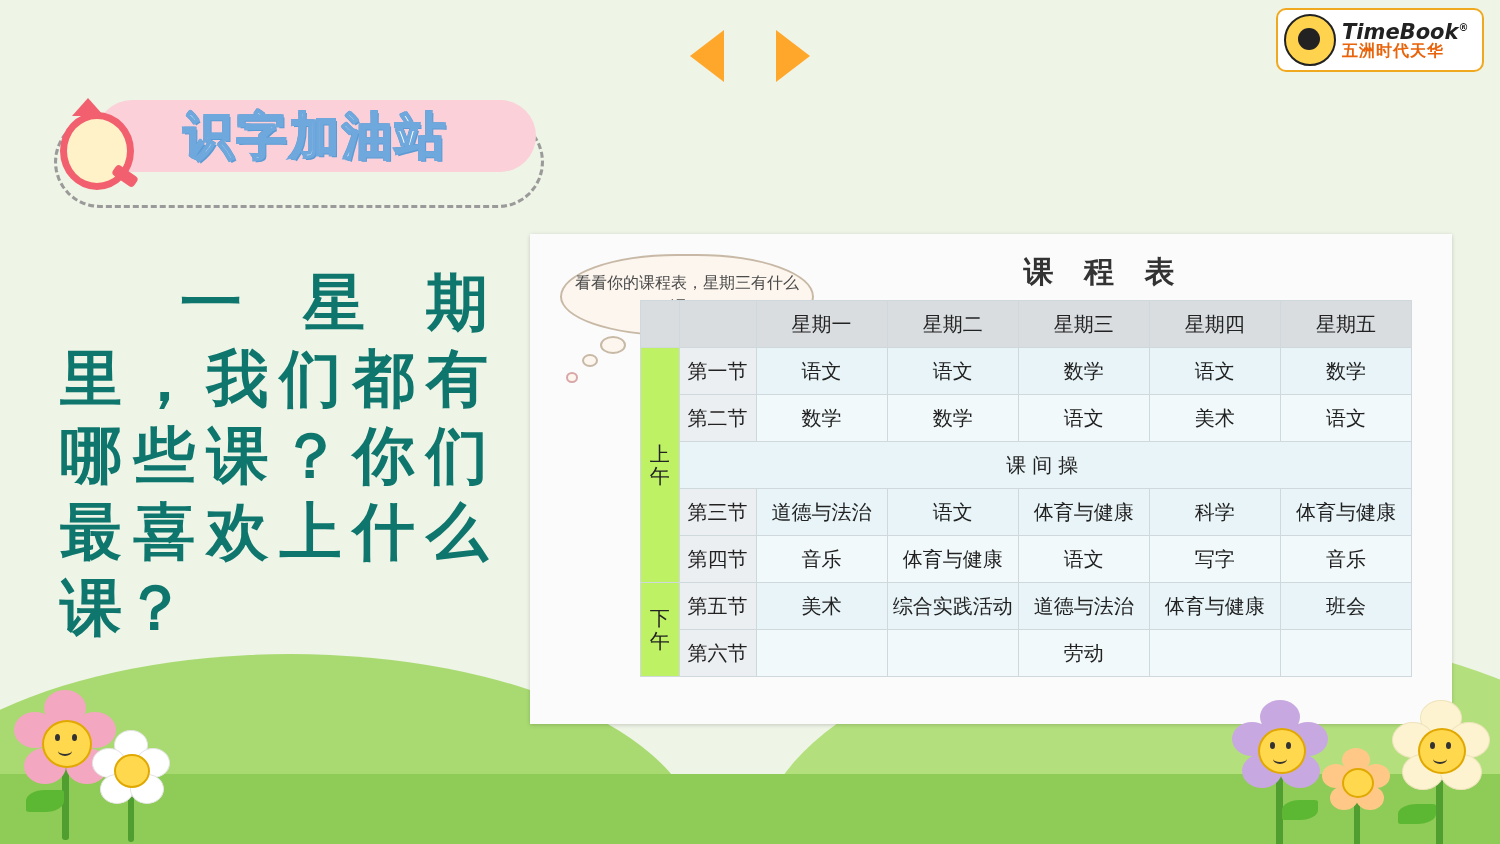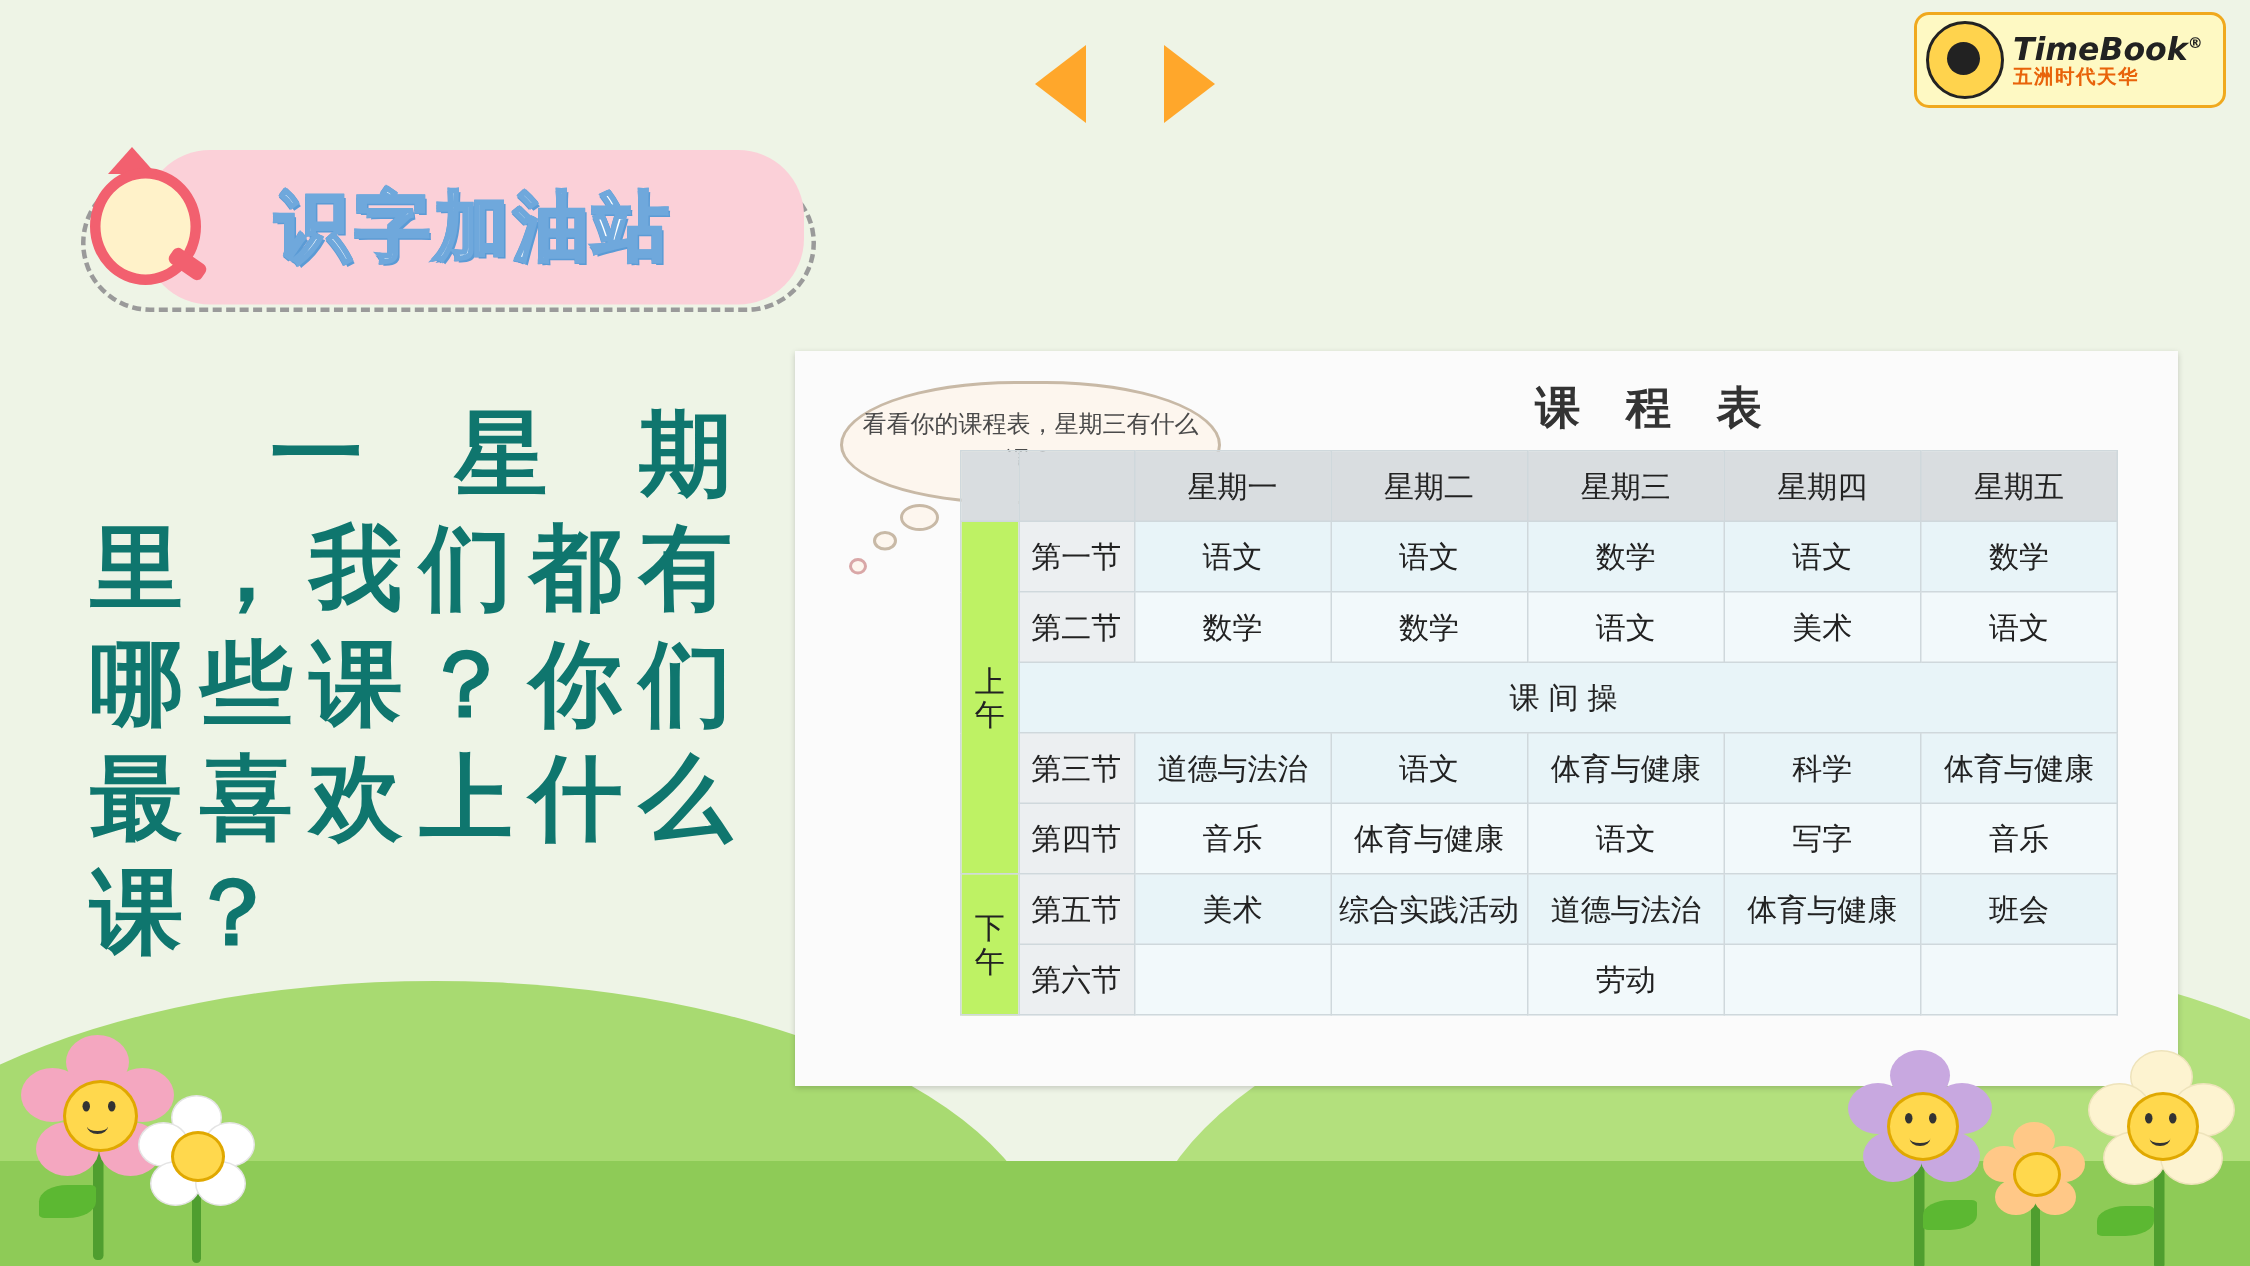--- a/index.html
+++ b/index.html
@@ -75,21 +75,21 @@
     border-left: 34px solid #ffa72b;
   }
 
   
   .logo {
     position: absolute;
     top: 8px;
     right: 16px;
     width: 208px;
     height: 64px;
-    background: #fef9c3;
+    background: #ffffff;
     border: 2px solid #f0a91e;
     border-radius: 10px;
     display: flex;
     align-items: center;
     padding: 0 6px;
     box-sizing: border-box;
   }
   .logo-bee {
     width: 48px;
     height: 48px;
@@ -116,21 +116,21 @@
   .logo-en {
     font-family: "DejaVu Sans", sans-serif;
     font-weight: bold;
     font-style: italic;
     font-size: 21px;
     color: #222;
   }
   .logo-cn {
     font-family: Liberation Sans, sans-serif;
     font-weight: bold;
-    font-size: 13px;
+    font-size: 16px;
     color: #e8630a;
     letter-spacing: 1px;
   }
   .logo-r {
     font-size: 10px;
     vertical-align: super;
     color: #222;
   }
 
   
@@ -149,21 +149,21 @@
     height: 92px;
     border: 3px dashed #9a9a9a;
     border-radius: 48px;
     box-sizing: border-box;
   }
   .banner {
     position: absolute;
     left: 60px;
     top: 4px;
     width: 440px;
-    height: 103px;
+    height: 72px;
     background: #fbd0d8;
     border-radius: 44px;
     display: flex;
     align-items: center;
     justify-content: center;
   }
   .banner-text {
     font-family: "DejaVu Serif", serif;
     font-weight: bold;
     font-size: 50px;

